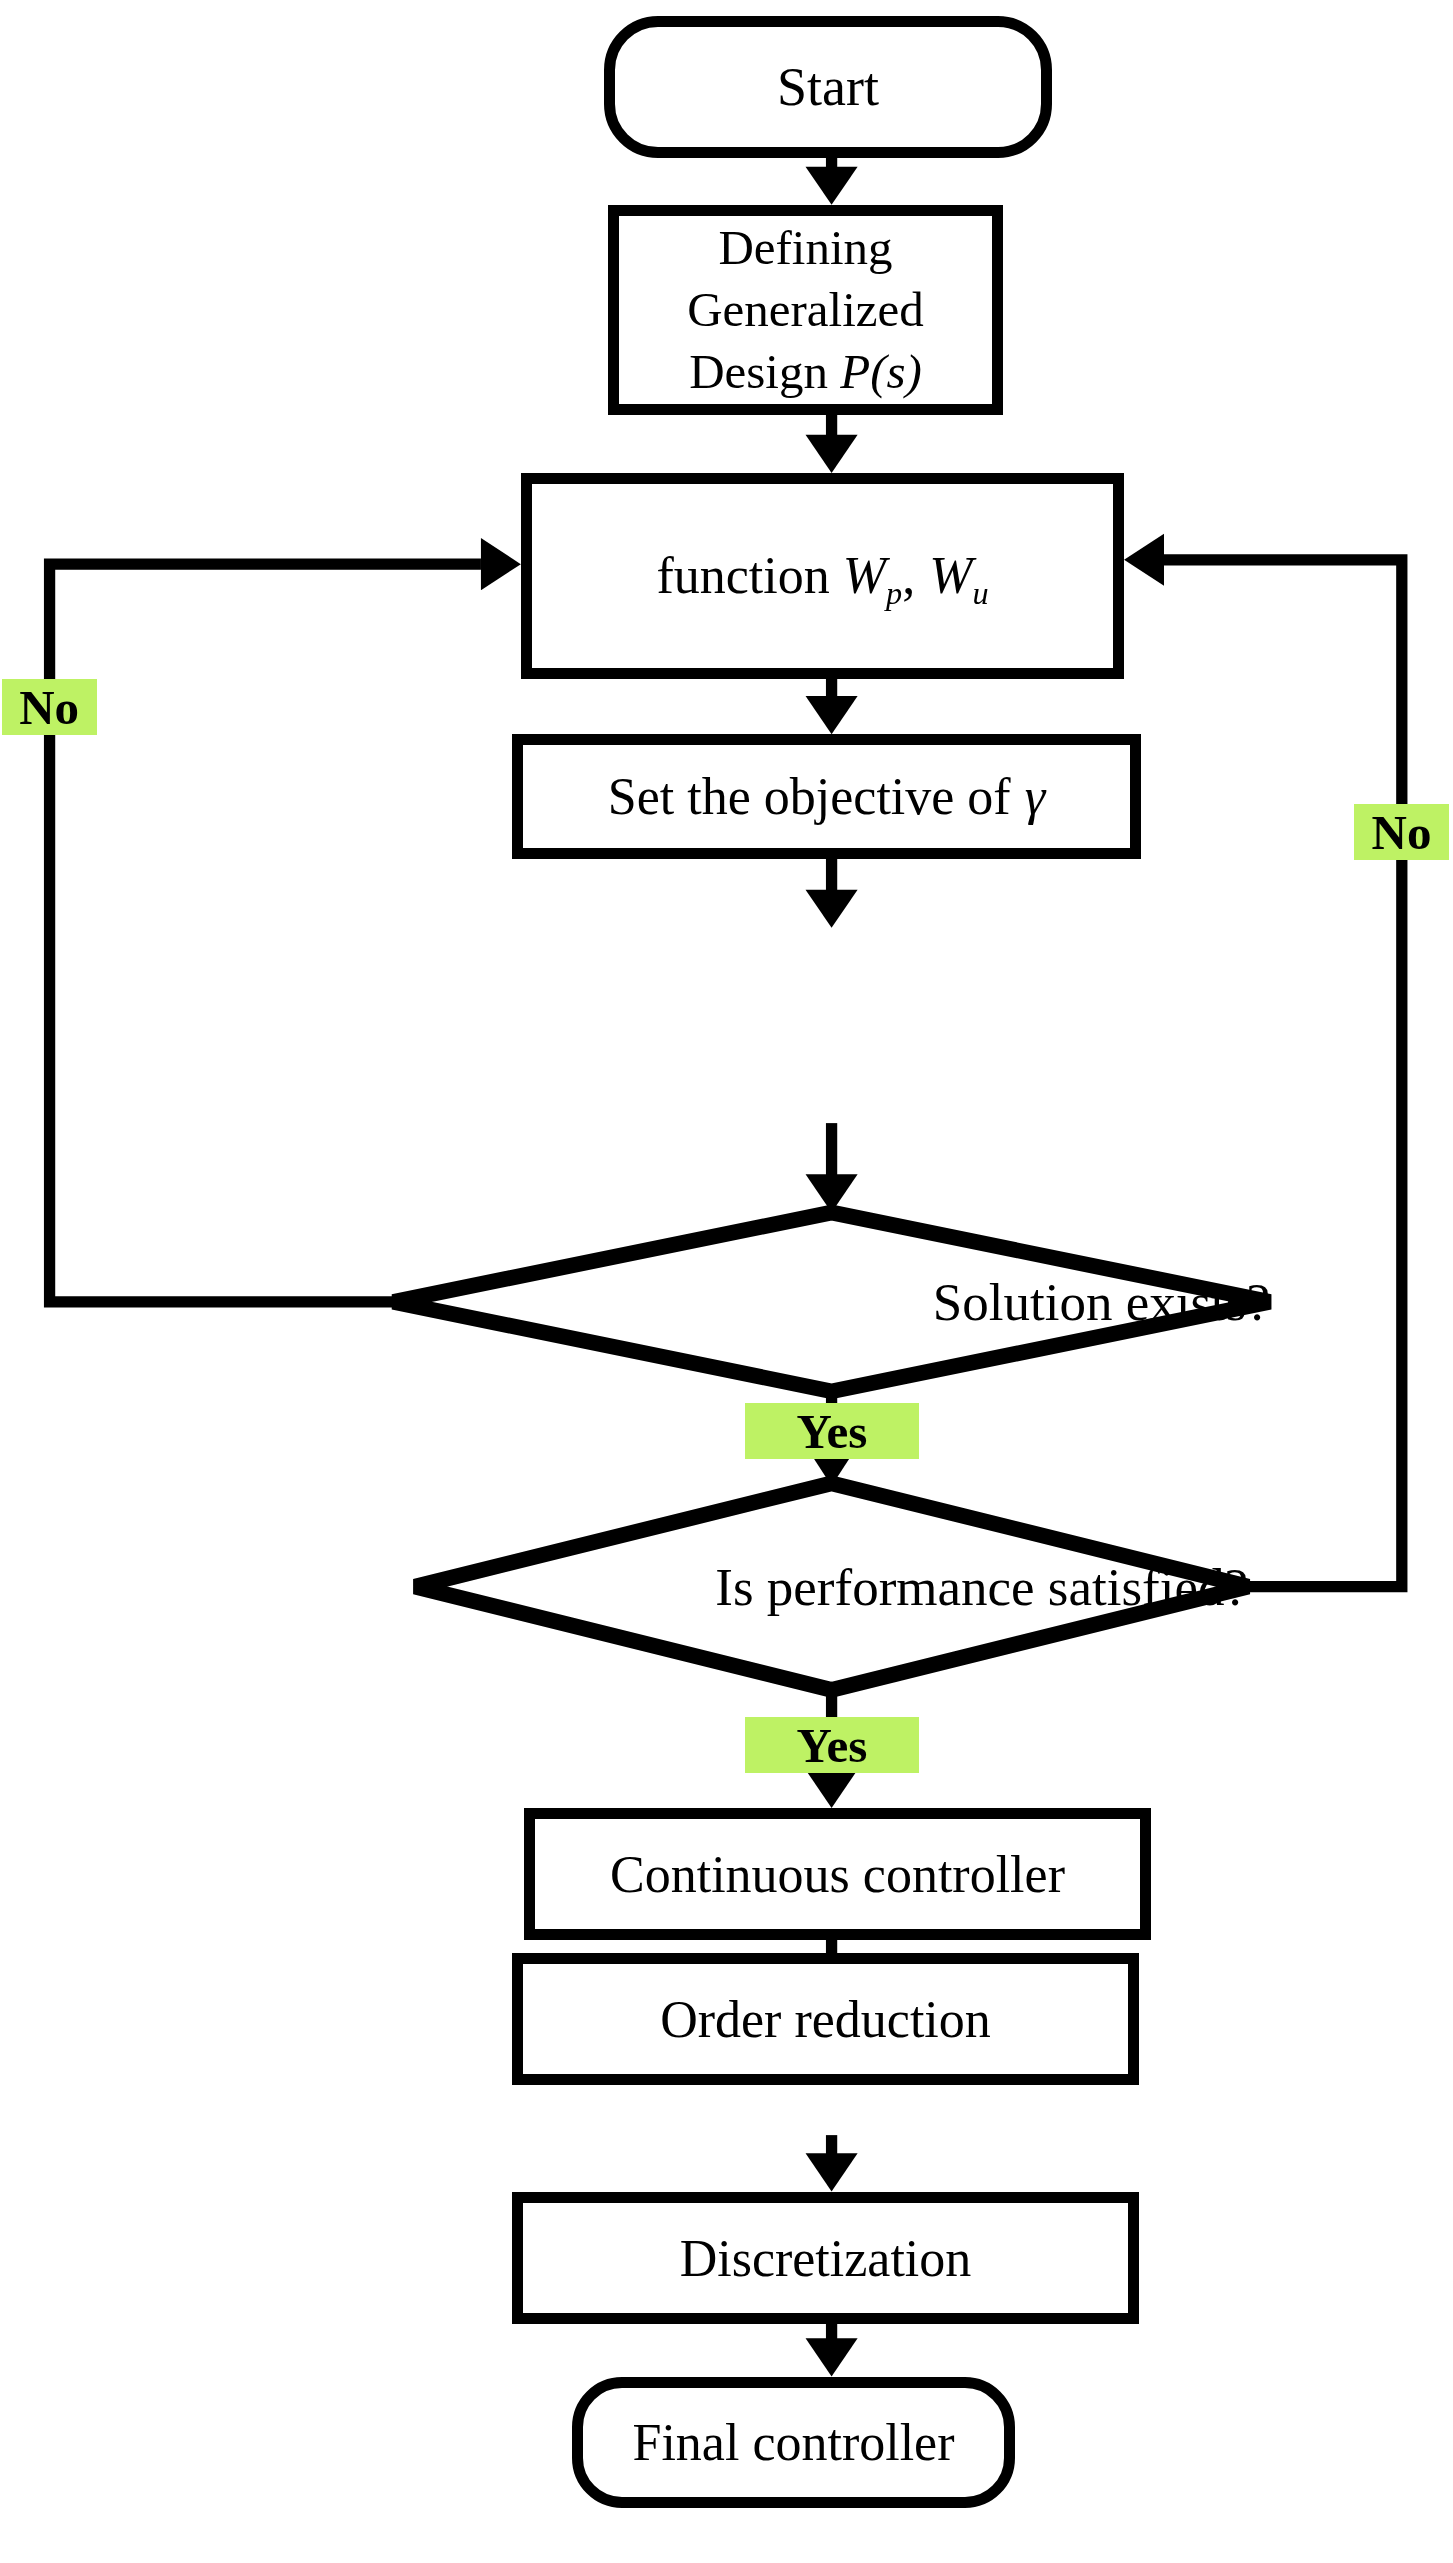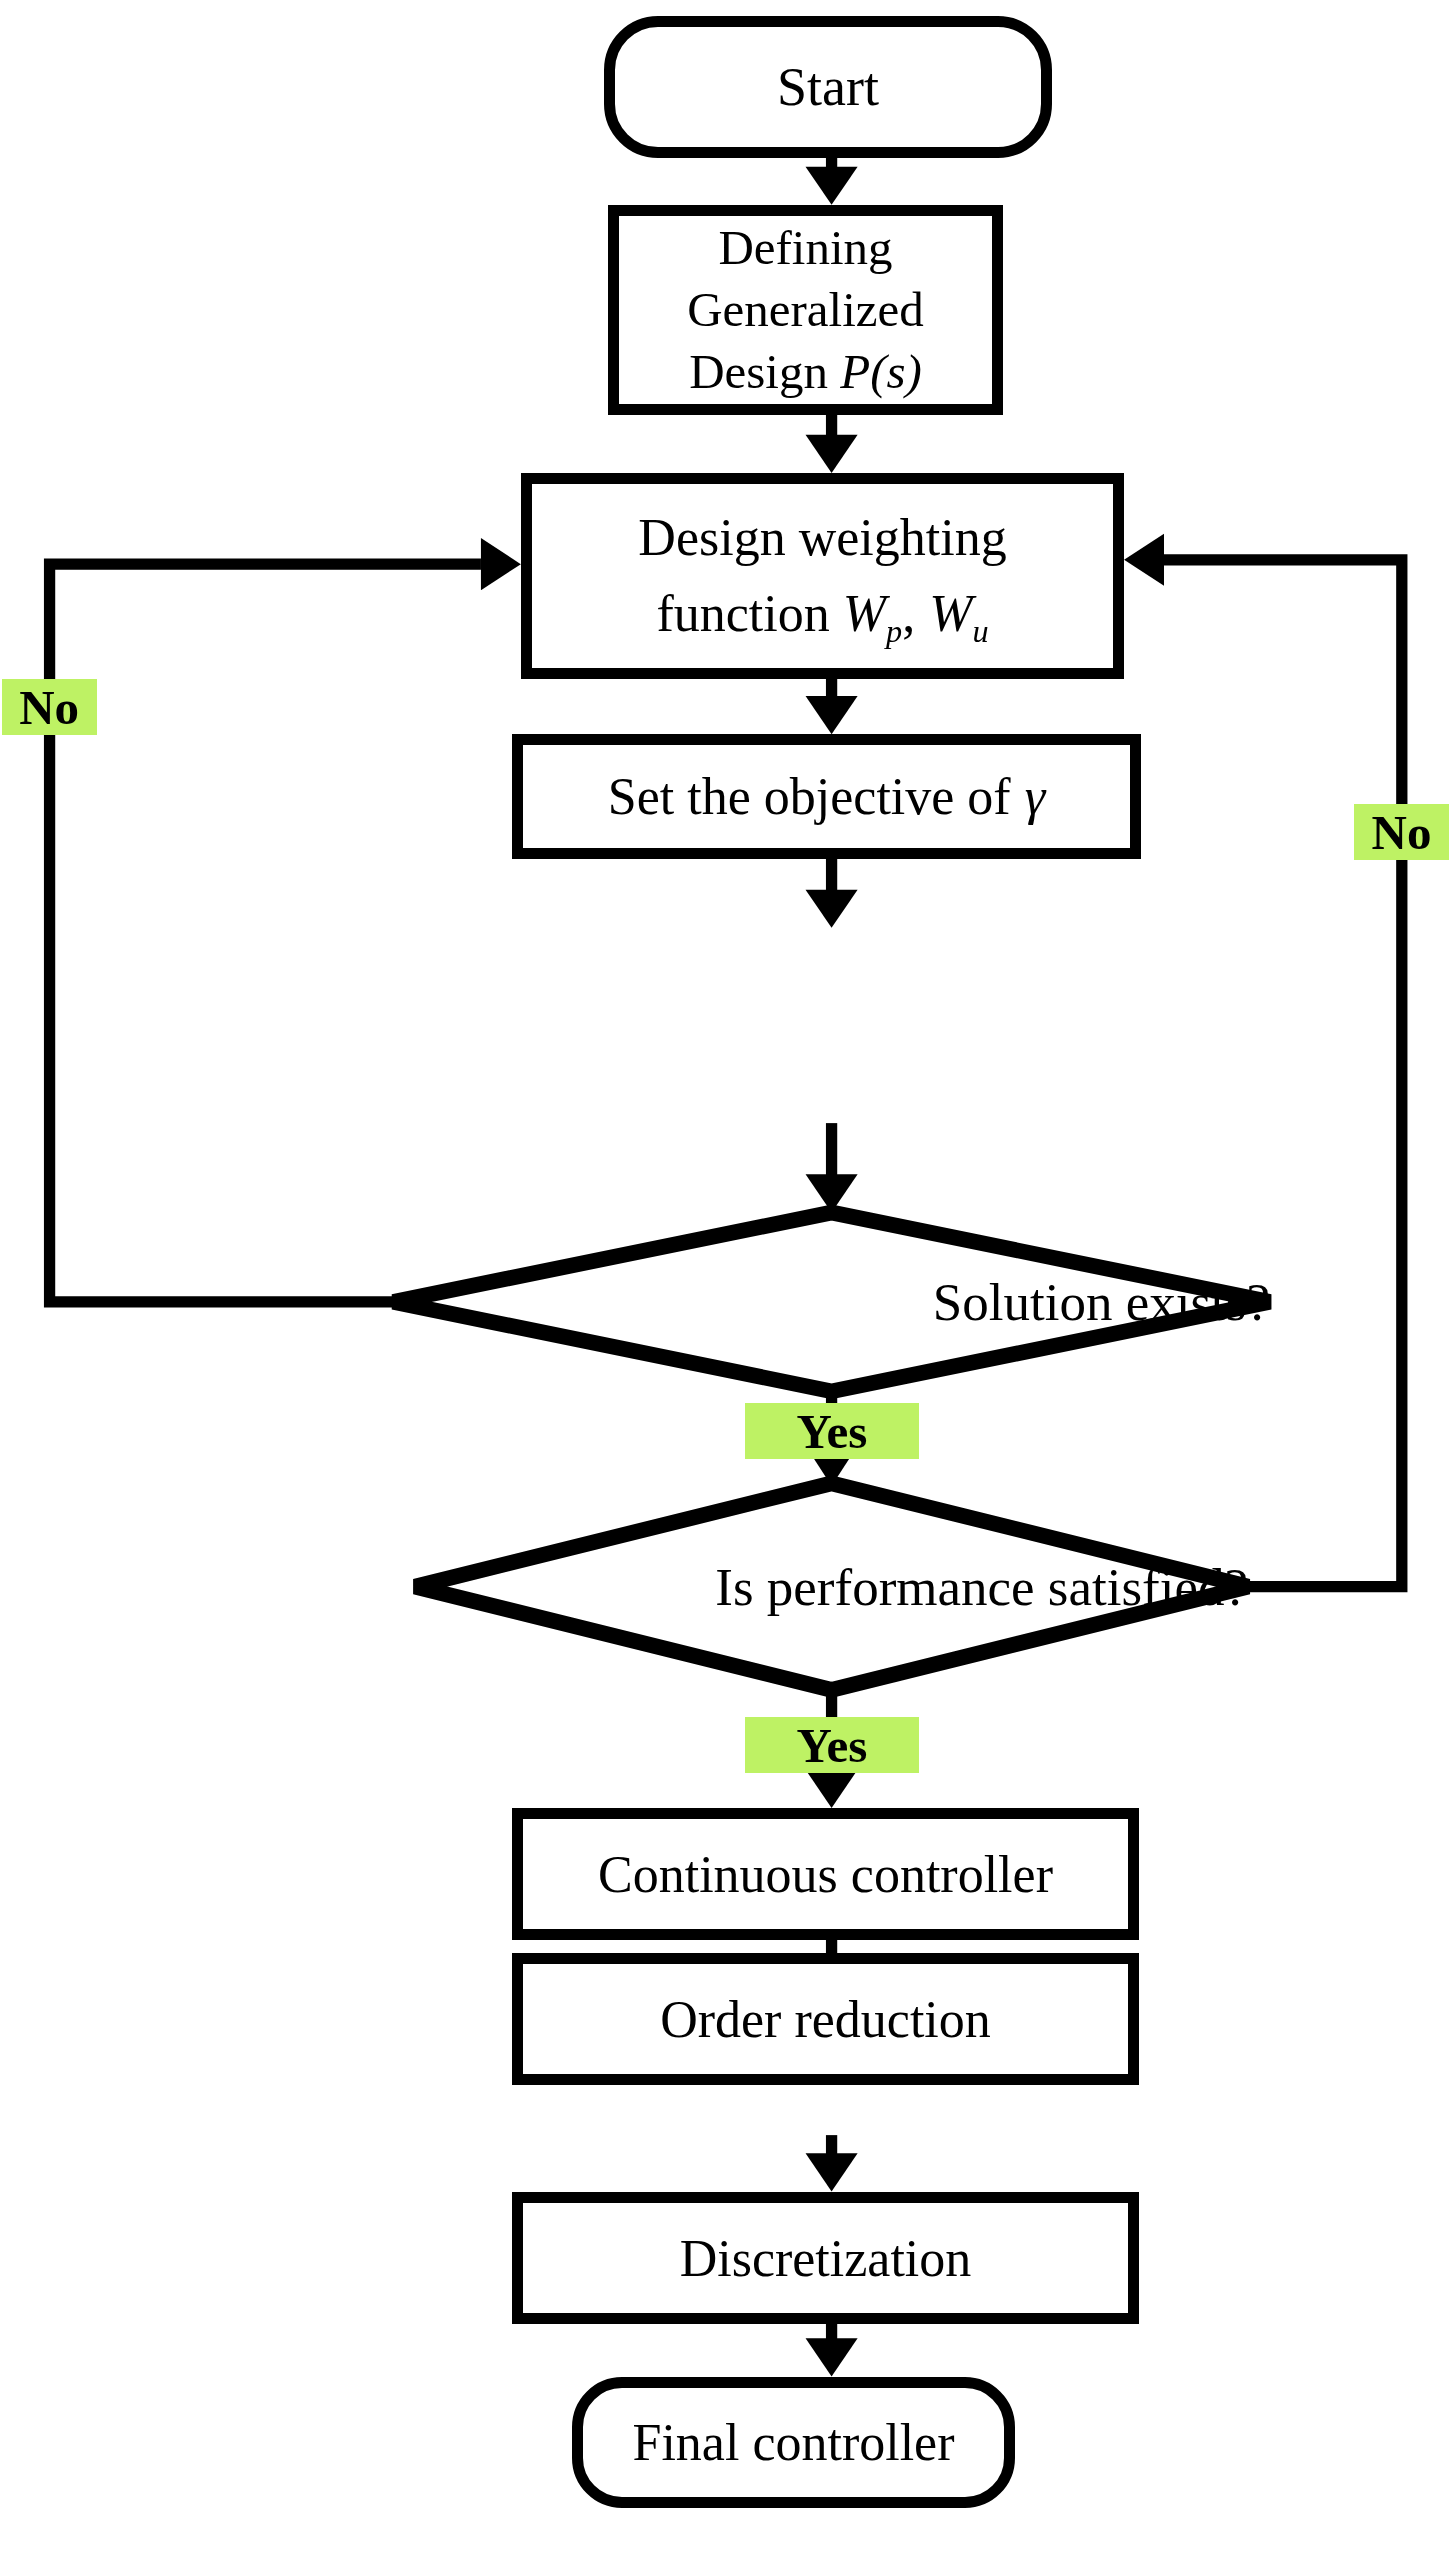--- a/index.html
+++ b/index.html
@@ -82,21 +82,20 @@
   <div class="node fs-define" style="left:608px;top:205px;width:395px;height:210px;">
     <div>
       <span class="tline">Defining</span>
       <span class="tline">Generalized</span>
       <span class="tline"><span>Design </span><i>P(s)</i></span>
     </div>
   </div>
 
   <div class="node fs-design" style="left:521px;top:473px;width:603px;height:206px;">
     <div>
-      <span class="tline">Design weighting</span>
       <span class="tline"><span>function </span><i>W</i><sub>p</sub><span>,</span><i class="gap">W</i><sub>u</sub></span>
     </div>
   </div>
 
   <div class="node fs-set" style="left:512px;top:734px;width:629px;height:125px;">
     <span><span>Set the objective of</span><i class="gap">γ</i></span>
   </div>
 
 
   <div class="dtext fs-diamond" style="left:393px;top:1253px;width:877px;height:97px;">
@@ -113,21 +112,21 @@
   <div class="branch fs-branch" style="left:745px;top:1717px;width:174px;height:56px;">
     <span>Yes</span>
   </div>
   <div class="branch fs-branch" style="left:1.7px;top:679px;width:95px;height:56px;">
     <span>No</span>
   </div>
   <div class="branch fs-branch" style="left:1354px;top:804px;width:95px;height:56px;">
     <span>No</span>
   </div>
 
-  <div class="node fs-box" style="left:512px;top:1808px;width:627px;height:132px;">
+  <div class="node fs-box" style="left:524px;top:1808px;width:627px;height:132px;">
     <span>Continuous controller</span>
   </div>
 
   <div class="node fs-box" style="left:512px;top:1953px;width:627px;height:132px;">
     <span>Order reduction</span>
   </div>
 
   <div class="node fs-box" style="left:512px;top:2192px;width:627px;height:132px;">
     <span>Discretization</span>
   </div>

